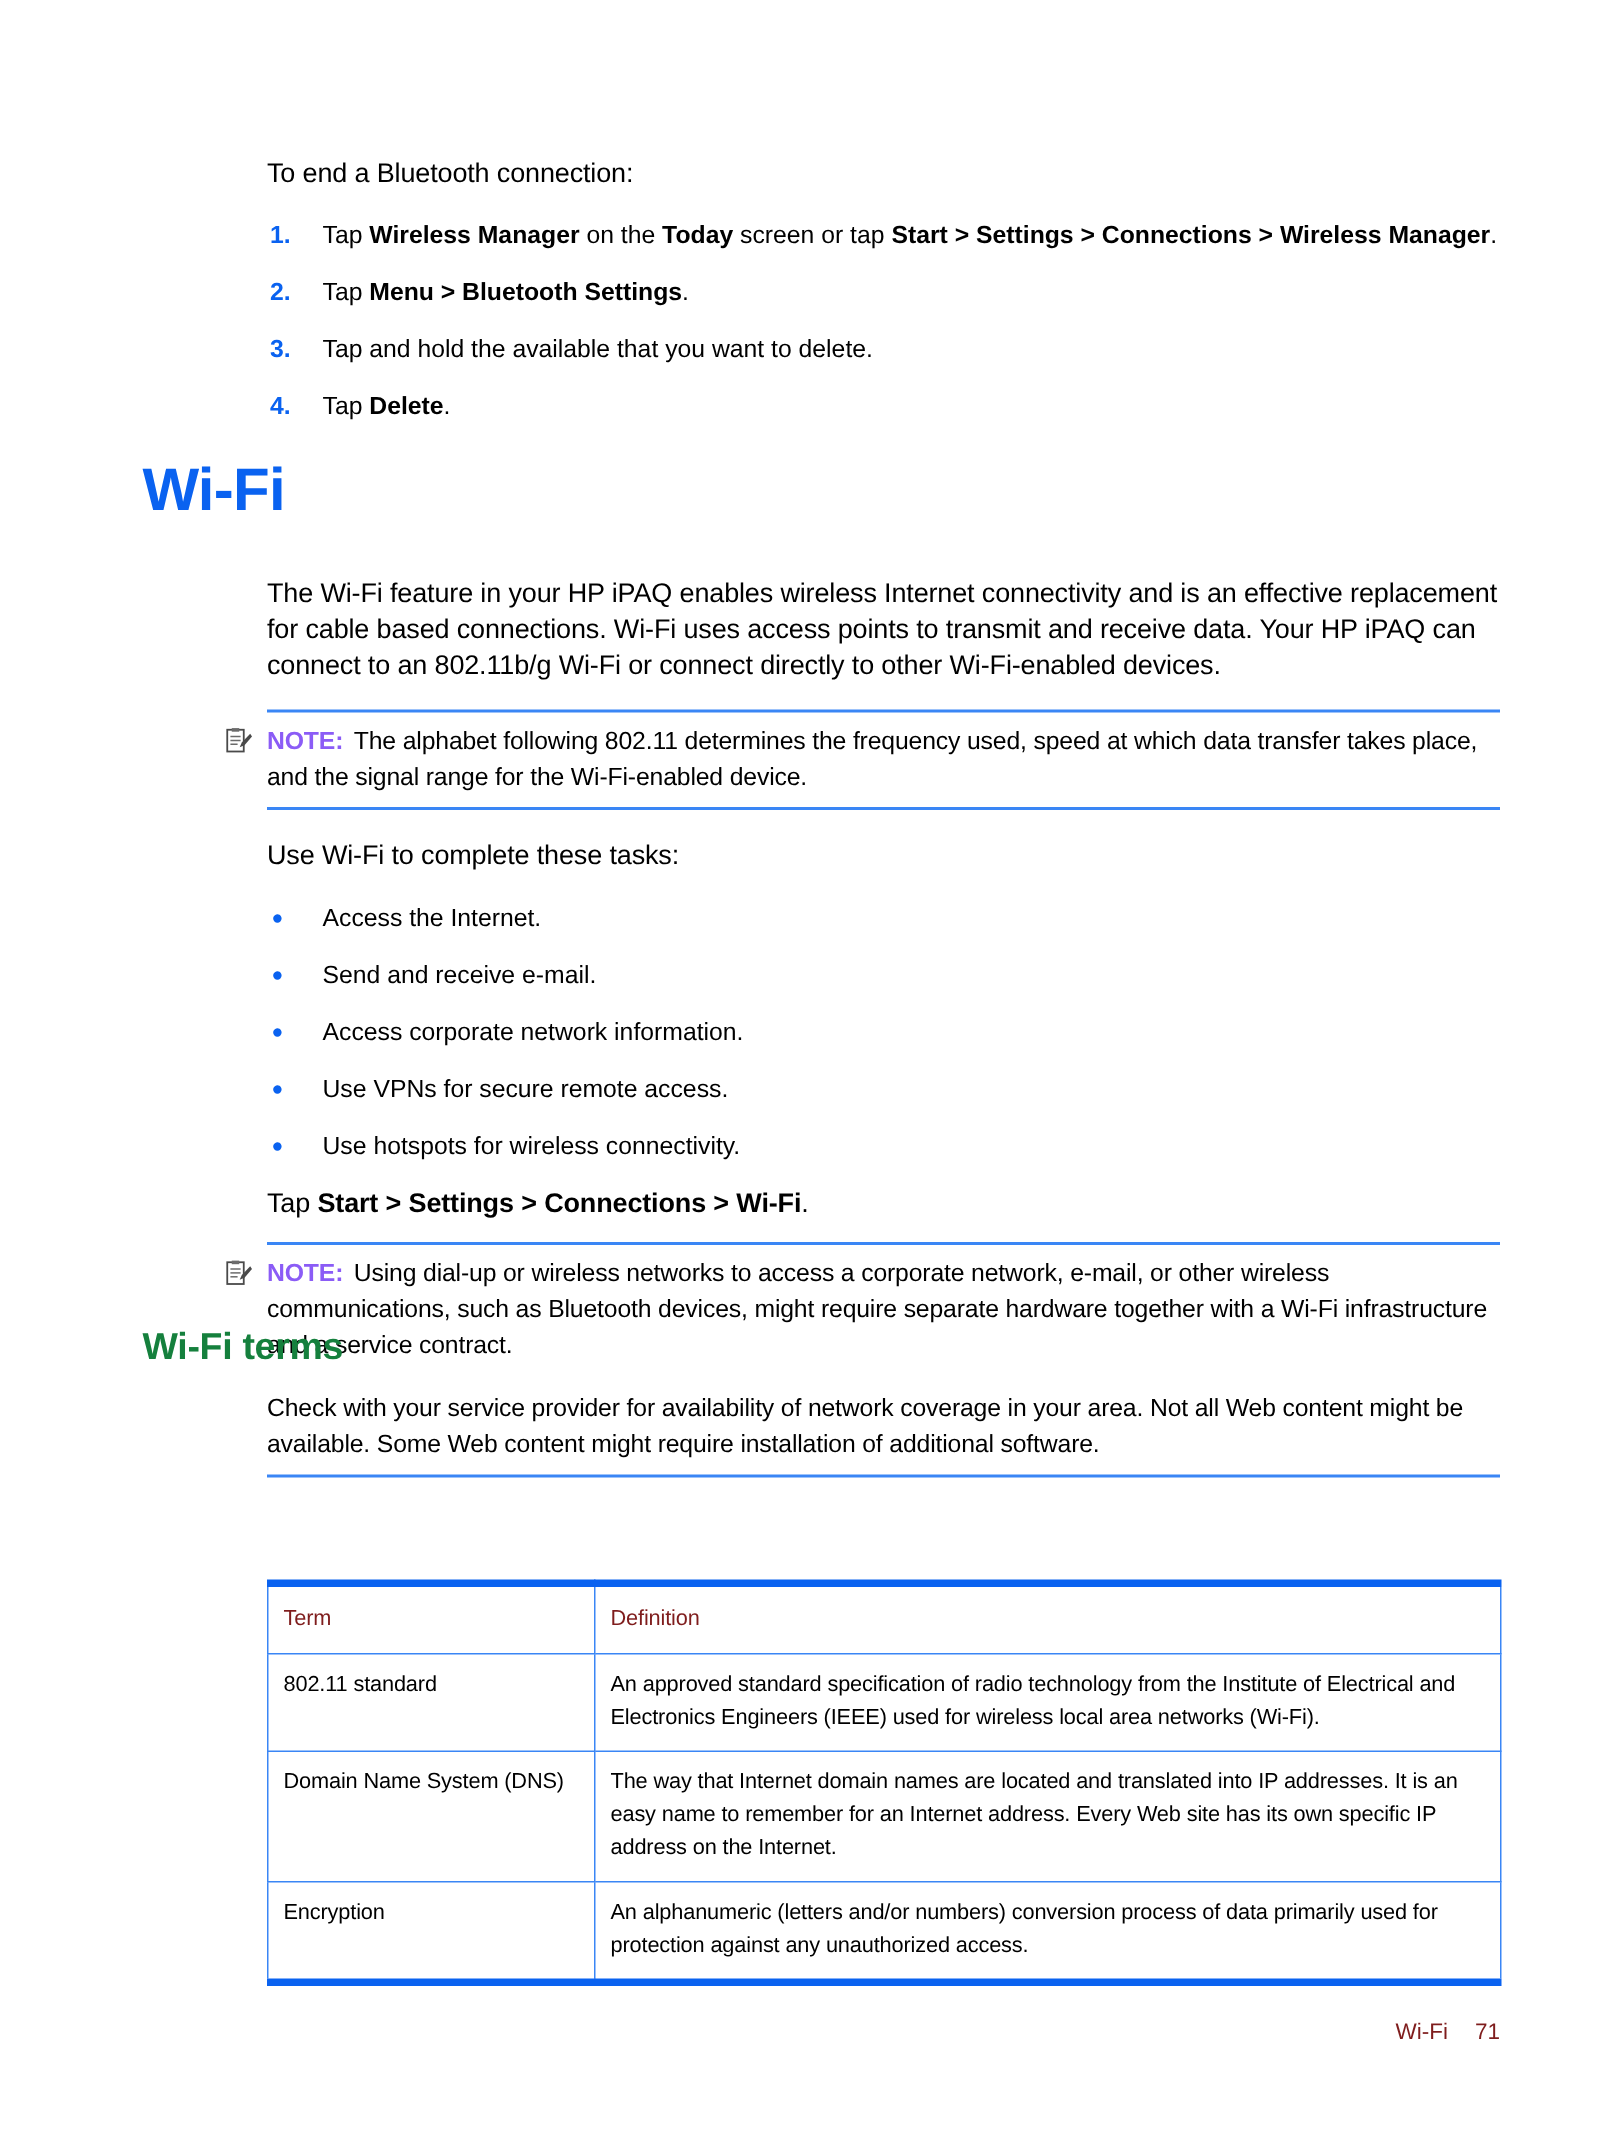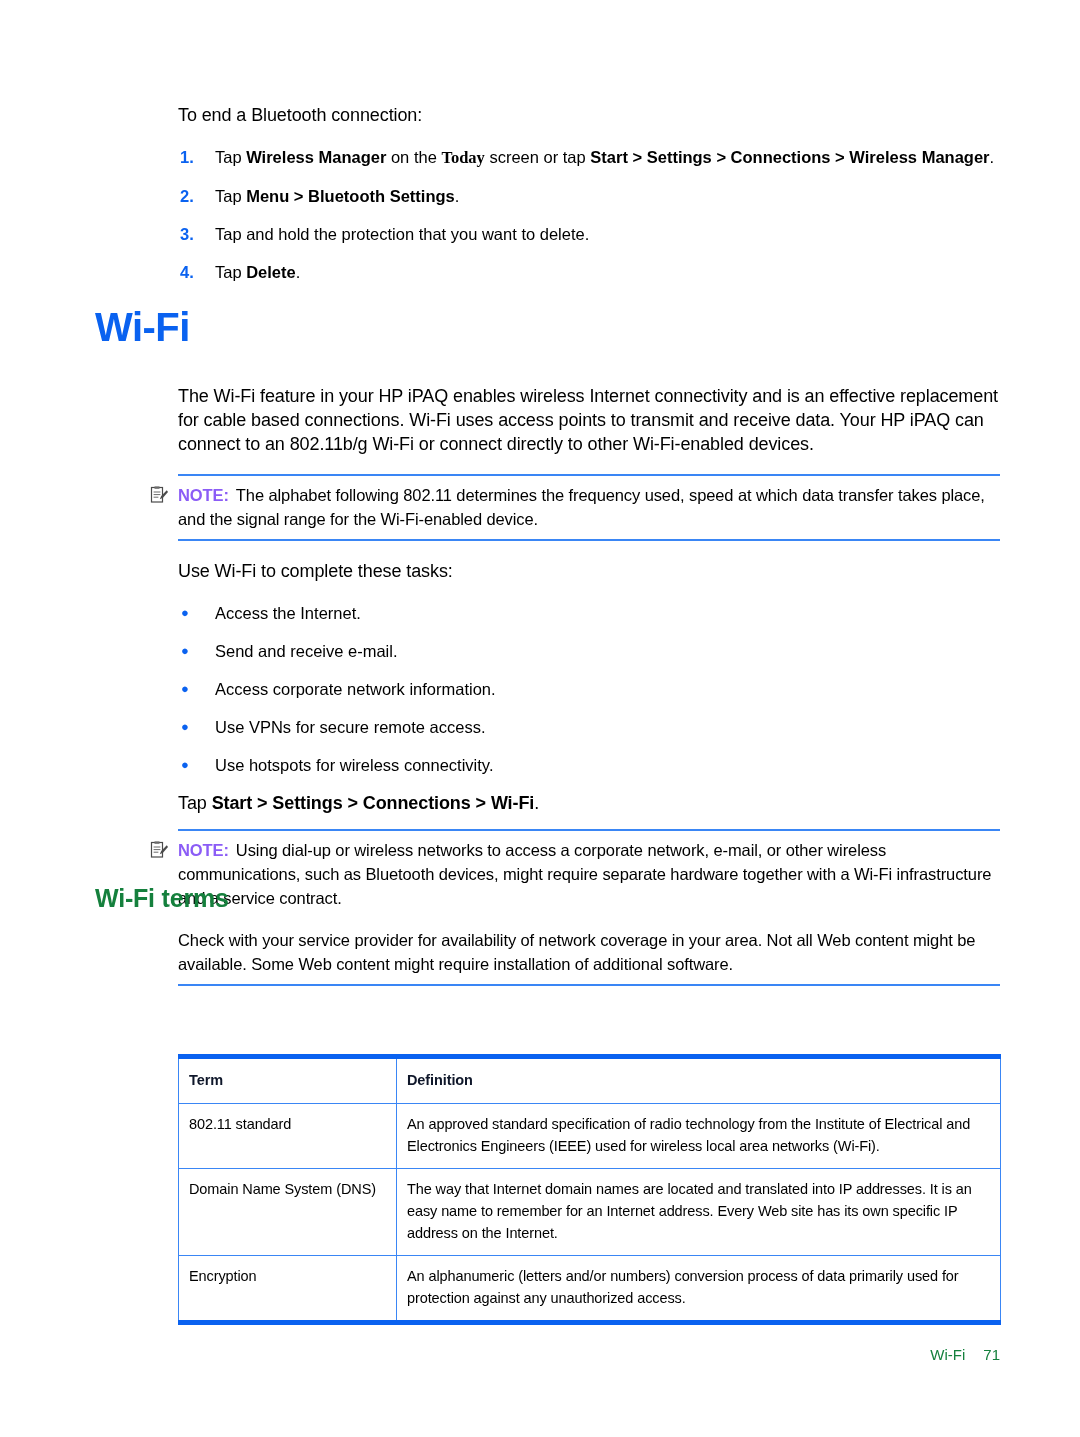--- a/index.html
+++ b/index.html
@@ -146,61 +146,61 @@
     border: 1px solid #3a86f5;
     vertical-align: top;
     text-align: left;
     font-weight: normal;
     font-size: 14.5px;
     line-height: 22px;
     padding: 9px 10px 11px 10px;
     letter-spacing: -0.1px;
   }
   table.terms th {
-    color: #0f172a;
-    font-weight: bold;
+    color: #7f1d1d;
+    font-weight: normal;
     font-size: 14.5px;
     padding-top: 10px;
     padding-bottom: 12px;
   }
   table.terms td.term { white-space: nowrap; }
 
   
   .footer {
     position: absolute;
     right: 80px;
     top: 1345px;
     font-size: 15px;
     line-height: 20px;
-    color: #15803d;
+    color: #7f1d1d;
     white-space: nowrap;
   }
   .footer .f-label { margin-right: 18px; }
 </style>
 </head>
 <body>
 
 <div class="page">
 
   <div class="content">
 
     <p class="para">To end a Bluetooth connection:</p>
 
     <div class="olist" id="ordered-list">
         <div class="oitem">
           <span class="num">1.</span>
-          <span class="otext"><span>Tap </span><span style="font-weight: bold;">Wireless Manager</span><span> on the </span><span style="font-weight: bold; font-family: Liberation Serif, serif;">Today</span><span> screen or tap </span><span style="font-weight: bold;">Start &gt; Settings &gt; Connections &gt; Wireless Manager</span><span>.</span></span>
+          <span class="otext"><span>Tap </span><span style="font-weight: bold;">Wireless Manager</span><span> on the </span><span style="font-weight: bold;">Today</span><span> screen or tap </span><span style="font-weight: bold;">Start &gt; Settings &gt; Connections &gt; Wireless Manager</span><span>.</span></span>
         </div>
         <div class="oitem">
           <span class="num">2.</span>
           <span class="otext"><span>Tap </span><span style="font-weight: bold;">Menu &gt; Bluetooth Settings</span><span>.</span></span>
         </div>
         <div class="oitem">
           <span class="num">3.</span>
-          <span class="otext"><span>Tap and hold the protection that you want to delete.</span></span>
+          <span class="otext"><span>Tap and hold the available that you want to delete.</span></span>
         </div>
         <div class="oitem">
           <span class="num">4.</span>
           <span class="otext"><span>Tap </span><span style="font-weight: bold;">Delete</span><span>.</span></span>
         </div>
       </div>
 
     <div style="height:86px"></div>
 
     <p class="para">The Wi-Fi feature in your HP iPAQ enables wireless Internet connectivity and is an effective replacement for cable based connections. Wi-Fi uses access points to transmit and receive data. Your HP iPAQ can connect to an 802.11b/g Wi-Fi or connect directly to other Wi-Fi-enabled devices.</p>

